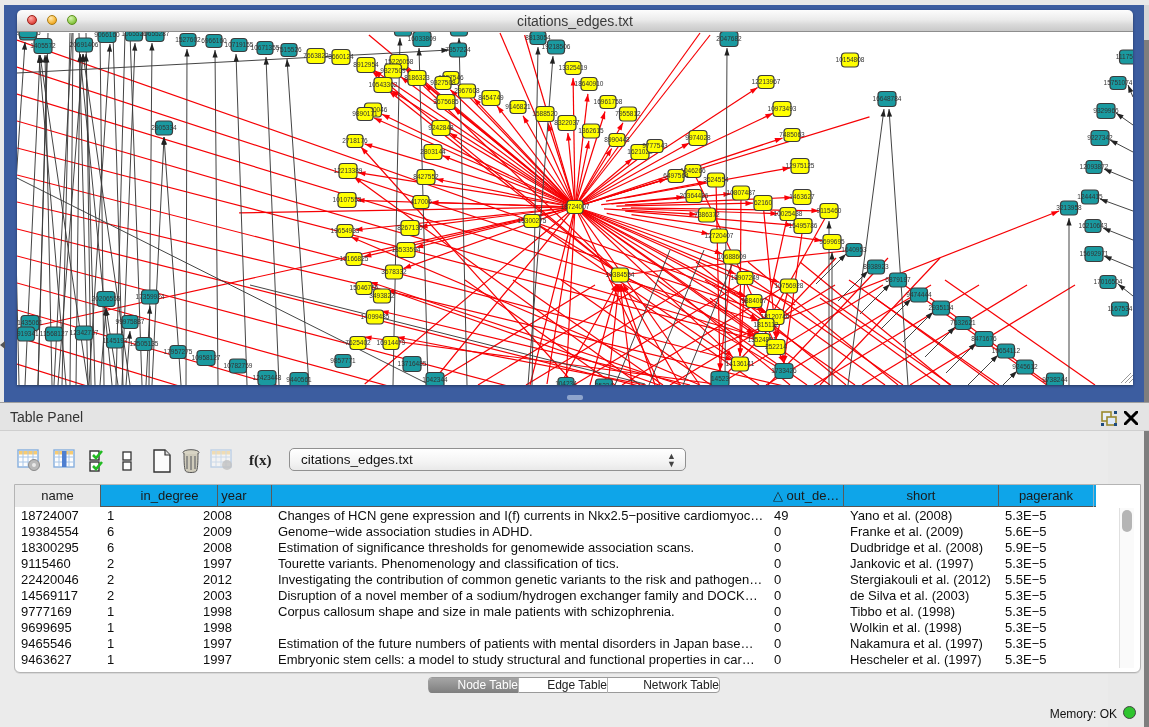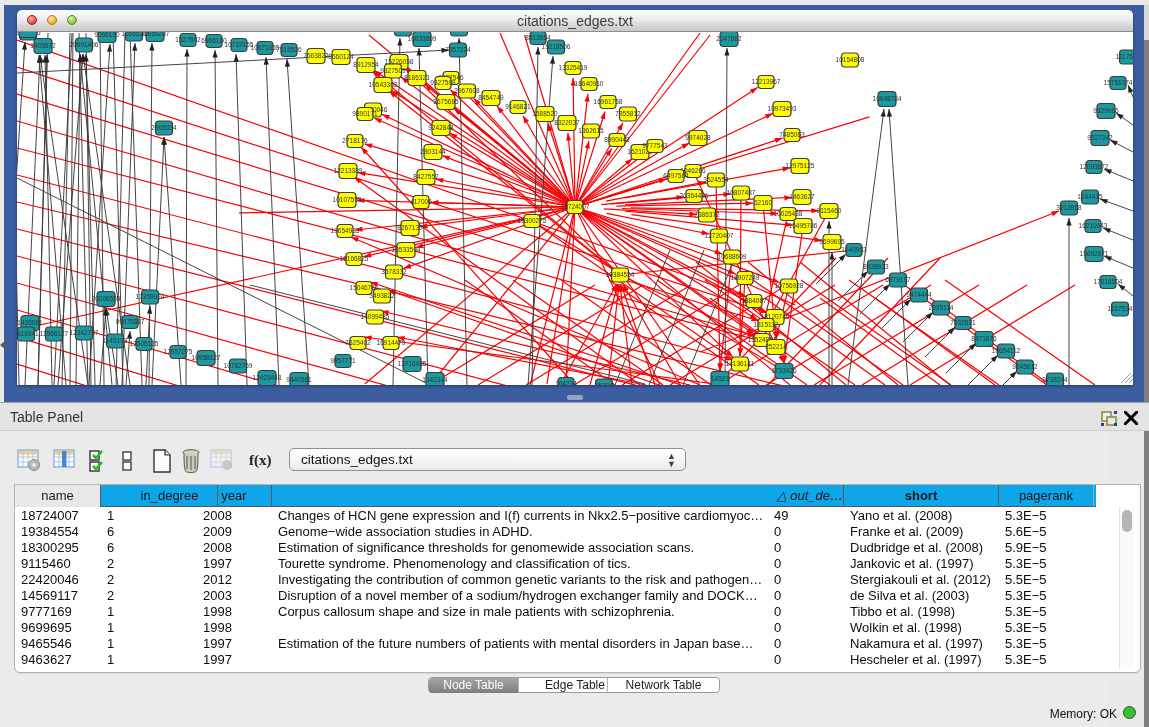--- a/index.html
+++ b/index.html
@@ -61,21 +61,21 @@
 .c4 { left:753px;  width:76px;  }
 .c5 { left:829px;  width:155px; }
 .c6 { left:984px;  width:95px;  }
 #vscroll { position:absolute; right:6px; top:23px; width:15px; height:160px;
   background:#fafafa; border-left:1px solid #e0e0e0; }
 #vscroll .thumb { position:absolute; left:2px; top:2px; width:10px; height:22px;
   border-radius:6px; background:#b5b5b5; }
 #tabs { position:absolute; left:428px; top:275px; height:16px;
   border:1px solid #9a9a9a; border-radius:4px; background:#fff;
   font-size:12px; line-height:15px; }
-#tabs span { display:inline-block; height:15px; text-align:center; color:#222;
+#tabs span { display:inline-block; height:15px; text-align:right; color:#222;
   vertical-align:top; }
 #tabs span.sel { background:linear-gradient(#a5a5a5,#7e7e7e); color:#fff;
   border-radius:3px 0 0 3px; }
 #tabs span + span { border-left:1px solid #b0b0b0; }
 #status { position:absolute; left:0; top:298px; width:1149px; height:27px; }
 #status .mem { position:absolute; right:32px; top:7px; font-size:12px; color:#111;margin-left:39px; }
 #status .dot { position:absolute; right:13px; top:6px; width:13px; height:13px;
   border-radius:50%; background:#2fc52f; border:1px solid #444; }
 </style></head>
 <body>
@@ -821,22 +821,22 @@
       <div id="combo">
           <span class="txt">citations_edges.txt</span>
         <div class="arr">▲<br>▼</div>
         </div>
     </div>
     <div id="tablewrap">
       <div id="thead">
         <div class="th" style="left:0;width:86px;background:#e8e8e8;">name</div>
         <div class="th" style="left:86px;width:96px;margin-left:21px;">in_degree</div>
         <div class="th" style="left:182px;width:75px;">year</div>
-        <div class="th" style="left:753px;width:76px;text-align:right;padding-left:5px;font-style:italic;">△ out_de…</div>
-        <div class="th" style="left:829px;width:155px;font-weight:bold;">short</div>
+        <div class="th" style="left:753px;width:76px;text-align:left;padding-left:5px;">△ out_de…</div>
+        <div class="th" style="left:829px;width:155px;">short</div>
         <div class="th" style="left:984px;width:95px;border-right:1px solid #8ab2c6;">pagerank</div>
       </div>
       <div id="tbody">
 <div class="tr">
             <div class="c c0">18724007</div>
             <div class="c c1">1</div>
             <div class="c c2">2008</div>
             <div class="c c3">Changes of HCN gene expression and I(f) currents in Nkx2.5−positive cardiomyoc…</div>
             <div class="c c4">49</div>
             <div class="c c5">Yano et al. (2008)</div>
@@ -857,21 +857,21 @@
             <div class="c c2">2008</div>
             <div class="c c3">Estimation of significance thresholds for genomewide association scans.</div>
             <div class="c c4">0</div>
             <div class="c c5">Dudbridge et al. (2008)</div>
             <div class="c c6">5.9E−5</div>
           </div>
 <div class="tr">
             <div class="c c0">9115460</div>
             <div class="c c1">2</div>
             <div class="c c2">1997</div>
-            <div class="c c3">Tourette syndrome. Phenomenology and classification of tics.</div>
+            <div class="c c3">Tourette variants. Phenomenology and classification of tics.</div>
             <div class="c c4">0</div>
             <div class="c c5">Jankovic et al. (1997)</div>
             <div class="c c6">5.3E−5</div>
           </div>
 <div class="tr">
             <div class="c c0">22420046</div>
             <div class="c c1">2</div>
             <div class="c c2">2012</div>
             <div class="c c3">Investigating the contribution of common genetic variants to the risk and pathogen…</div>
             <div class="c c4">0</div>
@@ -910,20 +910,21 @@
             <div class="c c2">1997</div>
             <div class="c c3">Estimation of the future numbers of patients with mental disorders in Japan base…</div>
             <div class="c c4">0</div>
             <div class="c c5">Nakamura et al. (1997)</div>
             <div class="c c6">5.3E−5</div>
           </div>
 <div class="tr">
             <div class="c c0">9463627</div>
             <div class="c c1">1</div>
             <div class="c c2">1997</div>
+            <div class="c c3">Embryonic stem cells: a model to study structural and functional properties in car…</div>
             <div class="c c4">0</div>
             <div class="c c5">Hescheler et al. (1997)</div>
             <div class="c c6">5.3E−5</div>
           </div>
       </div>
       <div id="vscroll">
           <div class="thumb"></div>
         </div>
     </div>
     <div id="tabs"><span class="sel" style="width:89px;">Node Table</span><span style="width:89px;padding-left:24px;">Edge Table</span><span style="width:112px;">Network Table</span></div>

